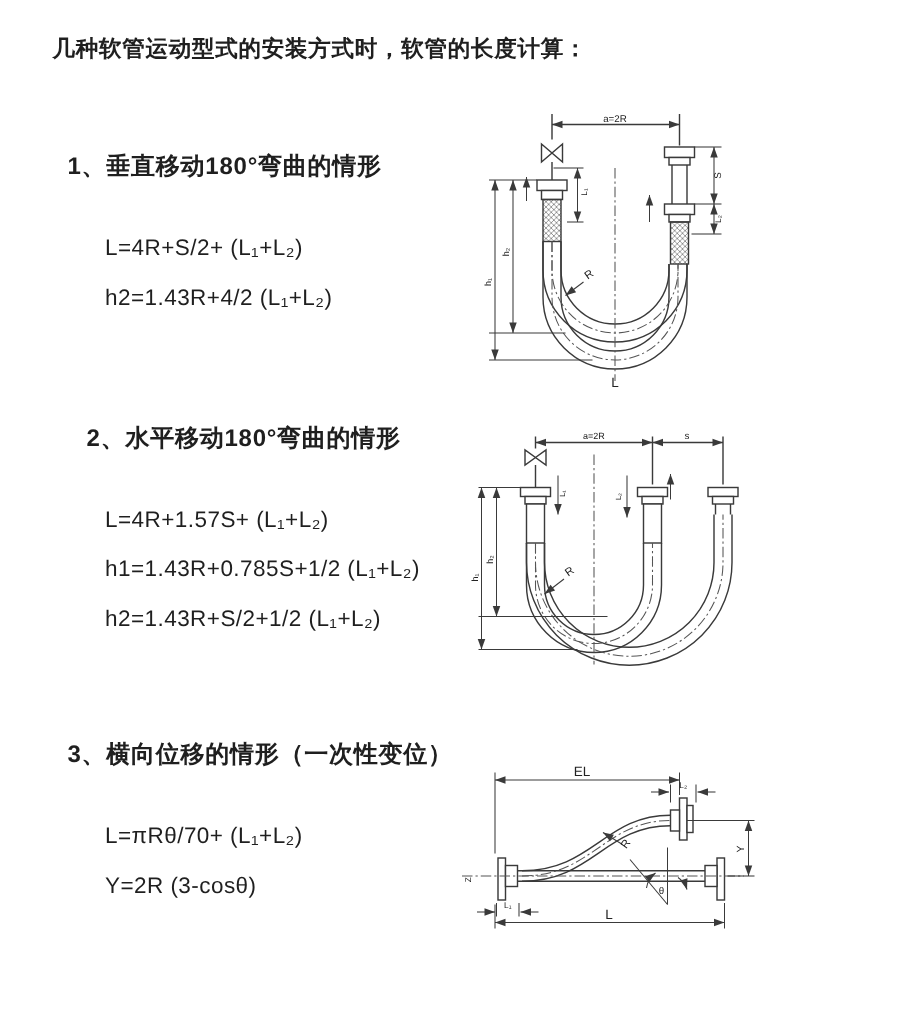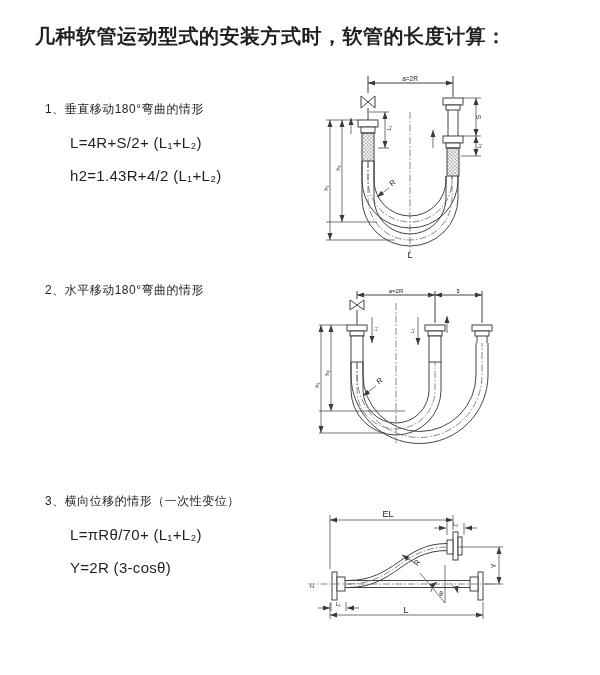--- a/index.html
+++ b/index.html
@@ -1,26 +1,26 @@
 <!DOCTYPE html>
 <html><head>
 <meta charset="utf-8">
 <style>
   html,body{margin:0;padding:0;}
   body{
     width:600px;height:675px;position:relative;background:#ffffff;
     font-family:"Liberation Sans",sans-serif;color:#1f1f1f;overflow:hidden;
   }
   .title{
-    position:absolute;left:35px;top:23px;font-size:20px;font-weight:700;
+    position:absolute;left:35px;top:23px;font-size:15px;font-weight:700;
     letter-spacing:.5px;white-space:pre;
   }
   .section{position:absolute;left:45px;}
-  .heading{font-size:12px;font-weight:400;letter-spacing:.5px;white-space:pre;}
-  .formulas{margin:8px 0 0 25px;}
+  .heading{font-size:16px;font-weight:700;letter-spacing:.5px;white-space:pre;text-align:center;}
+  .formulas{margin:27px 0 0 25px;}
   .formula{font-size:15px;line-height:33px;height:33px;letter-spacing:.3px;white-space:pre;}
   .s1{top:101px;} .s2{top:282px;} .s3{top:493px;}
   svg.diag{position:absolute;overflow:visible;}
   svg text{font-family:"Liberation Sans",sans-serif;fill:#222;}
   .ln{stroke:#3a3a3a;stroke-width:.95;fill:none;}
   .ln rect{fill:#fff;}
   .ln rect.braid{fill:url(#braid1);}
   .dd{stroke:#555;stroke-width:.7;fill:none;stroke-dasharray:7 2 1.5 2;}
   .thin{stroke:#3a3a3a;stroke-width:.7;fill:none;}
 </style>
@@ -98,20 +98,25 @@
   <text transform="rotate(-90 165.5 49)" x="165.5" y="49" text-anchor="middle" font-size="6.5">S</text>
   <text transform="rotate(-90 165.5 78)" x="165.5" y="78" text-anchor="middle" font-size="5.5">L₂</text>
   <text transform="rotate(-90 12.5 120)" x="12.5" y="120" text-anchor="middle" font-size="6">h₁</text>
   <text transform="rotate(-90 24.5 100)" x="24.5" y="100" text-anchor="middle" font-size="6">h₂</text>
   <text transform="rotate(-35 79 117)" x="79" y="117" text-anchor="middle" font-size="7.5">R</text>
   <text x="95" y="190" text-anchor="middle" font-size="9">L</text>
 </svg>
 
 <div class="section s2">
   <div class="heading">2、水平移动180°弯曲的情形</div>
+  <div class="formulas">
+    <div class="formula">L=4R+1.57S+ (L₁+L₂)</div>
+    <div class="formula">h1=1.43R+0.785S+1/2 (L₁+L₂)</div>
+    <div class="formula">h2=1.43R+S/2+1/2 (L₁+L₂)</div>
+  </div>
 </div>
 
 <svg class="diag" style="left:310px;top:283px" width="275" height="180" viewBox="0 0 275 180">
   <defs>
     <marker id="ae2" viewBox="0 0 8 6" refX="7.5" refY="3" markerWidth="8" markerHeight="6" orient="auto" markerUnits="userSpaceOnUse">
         <path d="M0.5,0.5 L7.5,3 L0.5,5.5 Z" fill="#3a3a3a"></path>
       </marker>
     <marker id="as2" viewBox="0 0 8 6" refX="0.5" refY="3" markerWidth="8" markerHeight="6" orient="auto" markerUnits="userSpaceOnUse">
         <path d="M7.5,0.5 L0.5,3 L7.5,5.5 Z" fill="#3a3a3a"></path>
       </marker>

